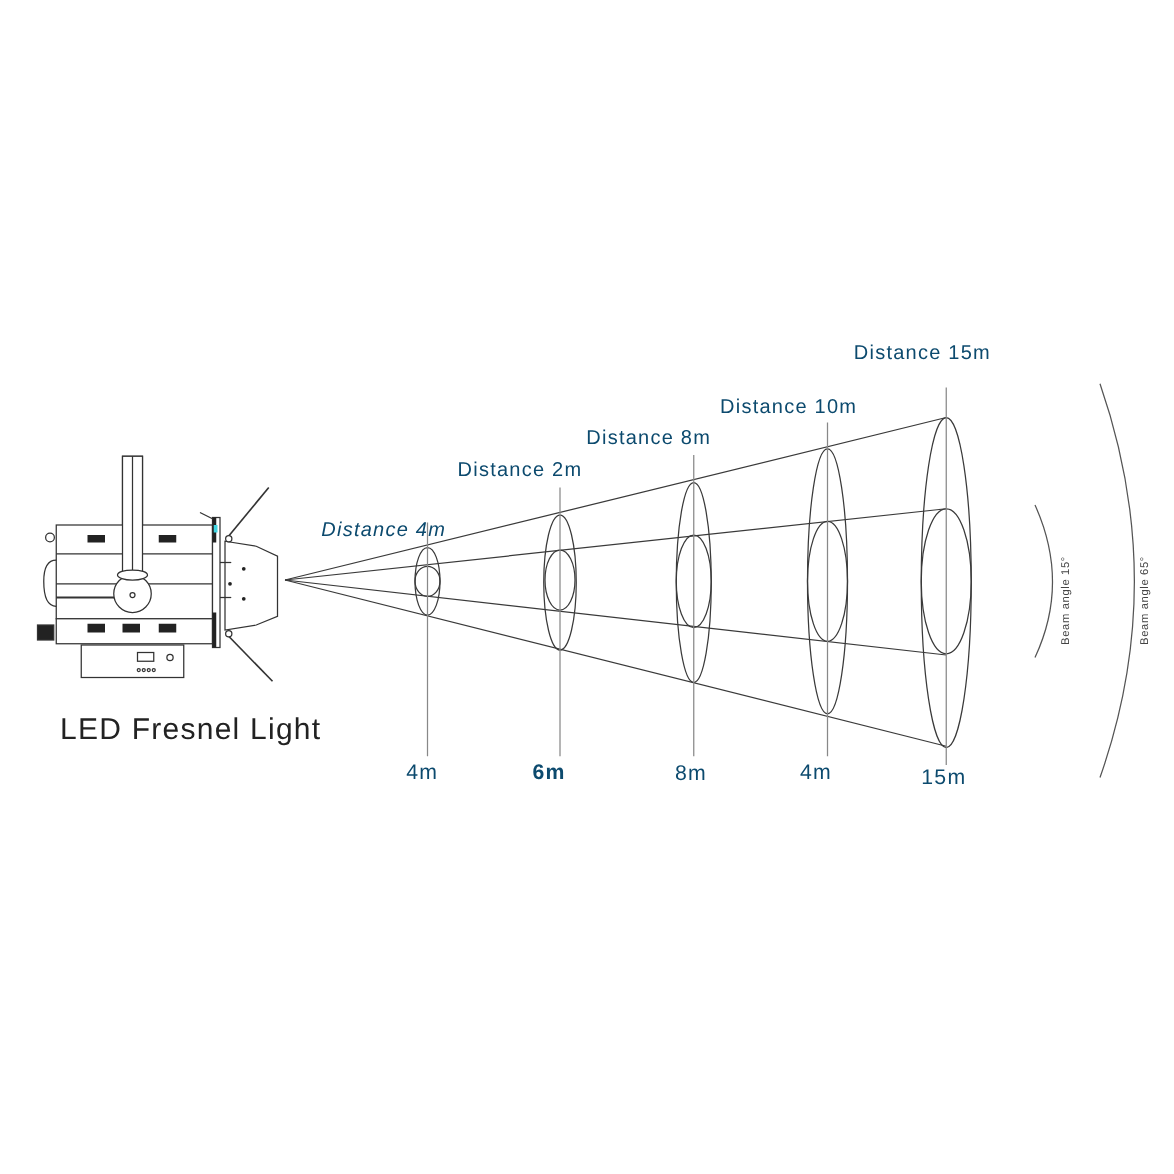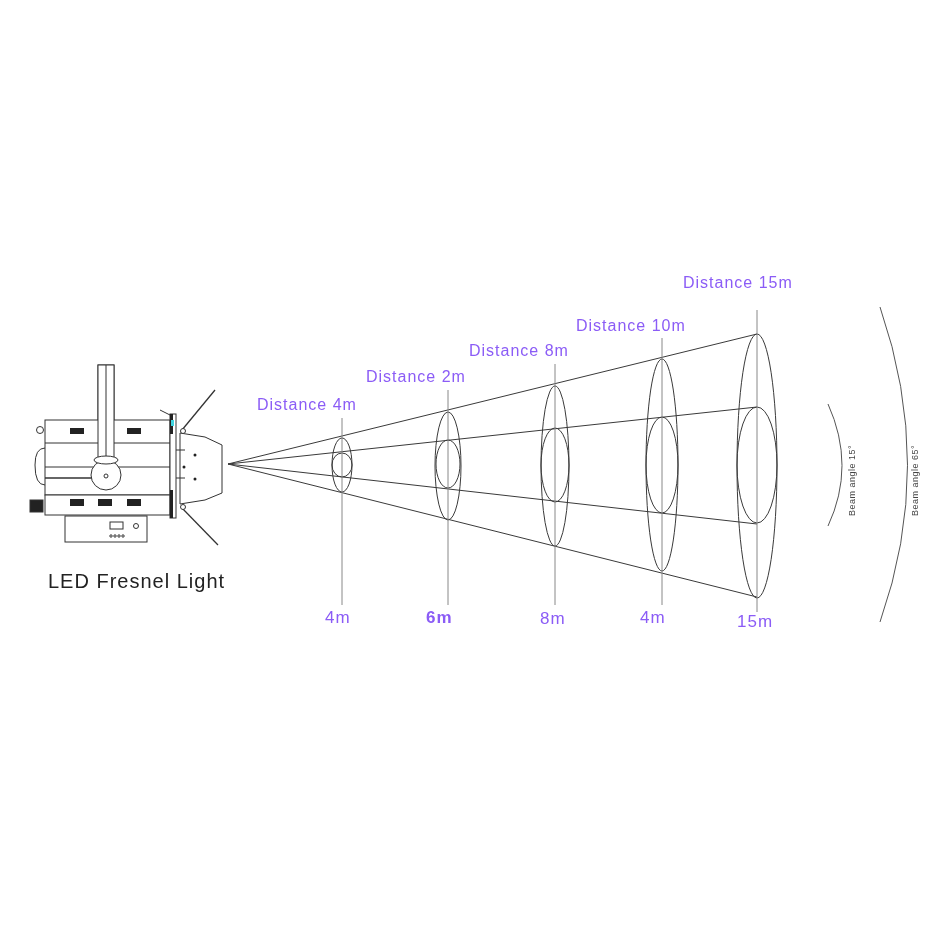--- a/index.html
+++ b/index.html
@@ -1,21 +1,21 @@
 <!DOCTYPE html>
 <html><head>
 <meta charset="utf-8">
 <style>
   html, body { margin:0; padding:0; background:#ffffff; }
   body { width:939px; height:939px; position:relative; overflow:hidden; font-family:"Liberation Sans", sans-serif; }
   #stage { position:absolute; left:0; top:0; width:939px; height:939px; }
-  .lbl { position:absolute; color:#8b5cf6; white-space:nowrap; letter-spacing:1px; }
+  .lbl { position:absolute; color:#0c4a6e; white-space:nowrap; letter-spacing:1px; }
   .dist-label { font-size:16px; }
   .tick-label { font-size:17px; }
-  .title-label { font-size:20px; letter-spacing:1px; color:#222; }
+  .title-label { font-size:24px; letter-spacing:1px; color:#222; }
   .beam-label { font-size:9px; color:#444; transform-origin:left top; transform:rotate(-90deg); letter-spacing:0.5px; }
 </style>
 </head>
 <body>
 
 <div id="stage">
   <svg width="939" height="939" viewBox="0 0 939 939" xmlns="http://www.w3.org/2000/svg" style="position:absolute;left:0;top:0;">
 
     <g stroke="#333" fill="none" stroke-width="1">
 
@@ -106,21 +106,21 @@
         <line x1="757" y1="310" x2="757" y2="612"></line>
       </g>
 
       <path d="M828 404 Q856 466 828 526" stroke="#555"></path>
       <path d="M880 307 Q935 466 880 622" stroke="#555"></path>
     </g>
   </svg>
 
   <div class="lbl title-label" style="left:48px;top:570px;">LED Fresnel  Light</div>
 
-  <div class="lbl dist-label" style="left:257px;top:396px;">Distance 4m</div>
+  <div class="lbl dist-label" style="left:257px;top:416px;font-style:italic;">Distance 4m</div>
   <div class="lbl dist-label" style="left:366px;top:368px;">Distance 2m</div>
   <div class="lbl dist-label" style="left:469px;top:342px;">Distance 8m</div>
   <div class="lbl dist-label" style="left:576px;top:317px;">Distance 10m</div>
   <div class="lbl dist-label" style="left:683px;top:274px;">Distance 15m</div>
 
   <div class="lbl tick-label" style="left:325px;top:608px;">4m</div>
   <div class="lbl tick-label" style="left:426px;top:608px;font-weight:bold;">6m</div>
   <div class="lbl tick-label" style="left:540px;top:609px;">8m</div>
   <div class="lbl tick-label" style="left:640px;top:608px;">4m</div>
   <div class="lbl tick-label" style="left:737px;top:612px;">15m</div>

